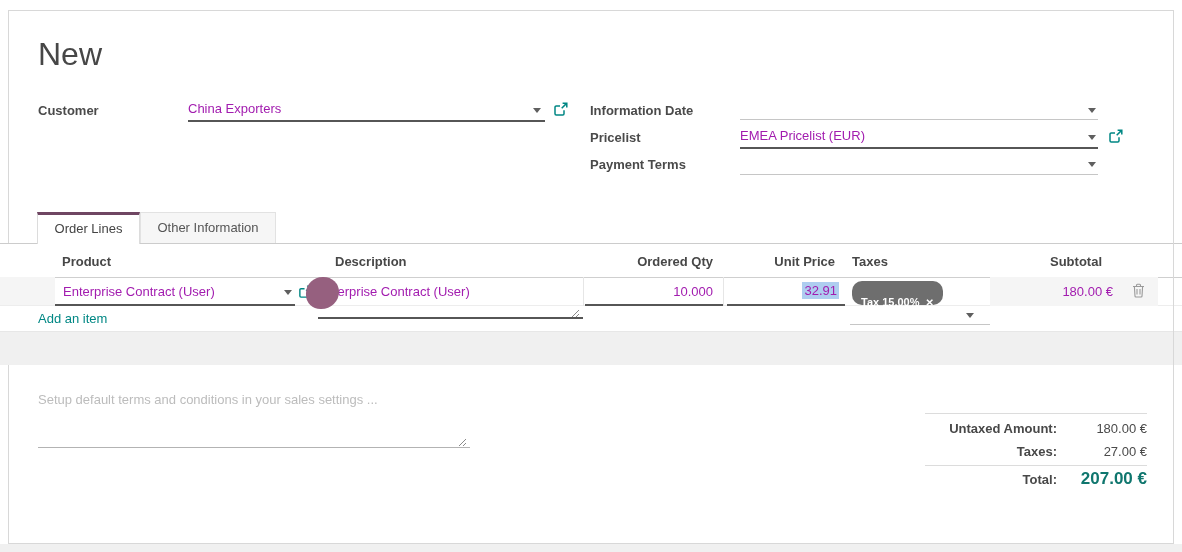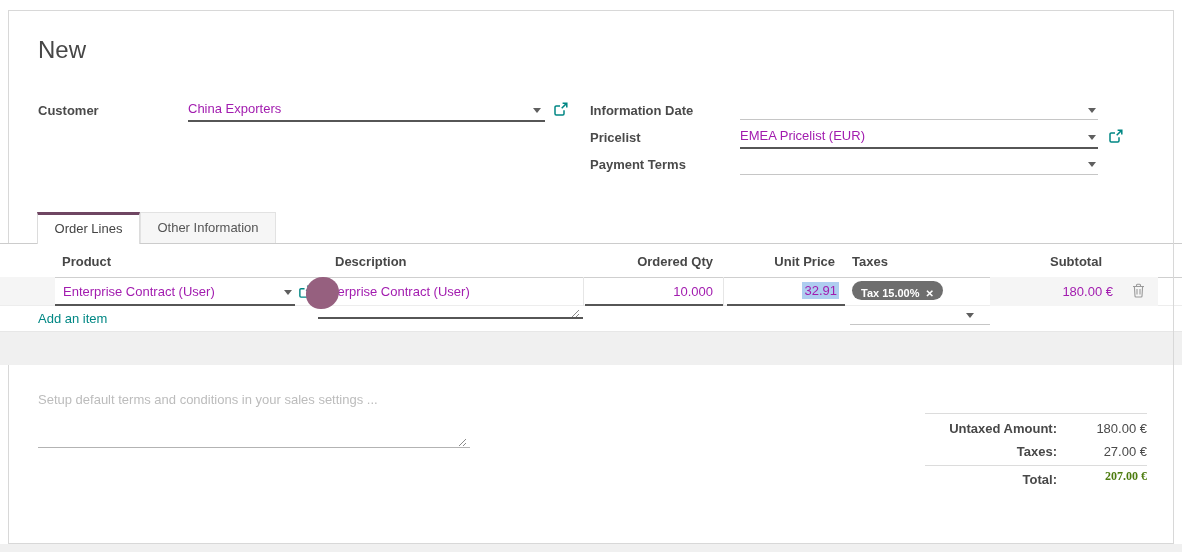--- a/index.html
+++ b/index.html
@@ -30,21 +30,21 @@
     background:#f6f6f6; border:1px solid #e2e2e2; border-bottom:none;
     text-align:center; line-height:29px; color:#555; z-index:3; }
   .nb-line { position:absolute; top:243px; height:1px; background:#cccccc; z-index:2; }
   
   .band { position:absolute; left:0; top:244px; width:1182px; height:121px; background:#fff; z-index:2; }
   .band .hline { position:absolute; left:0; width:1182px; height:1px; background:#cfcfcf; }
   .hdr { position:absolute; top:10px; font-weight:bold; color:#474747; white-space:nowrap; }
   .cell-right { text-align:right; }
   .vline { position:absolute; top:33px; width:1px; height:29px; background:#e6e6e6; }
   .tag-pill { position:absolute; left:852px; top:37px; height:19px; line-height:19px;
-    background:#6e6e6e; color:#fff; border-radius:10px; padding:3px 9px;
+    background:#6e6e6e; color:#fff; border-radius:10px; padding:12px 9px;
     font-size:11px; font-weight:bold; white-space:nowrap; }
   .tag-pill .x { margin-left:6px; font-size:10px; cursor:pointer; }
   .sel { background:#aecdf0; padding:1px 2px; }
   .gray-band { position:absolute; left:0; top:87px; width:1182px; height:34px;
     background:#f0f0f0; border-top:1px solid #e7e7e7; }
   .addline { color:#008784; cursor:pointer; }
   
   .tot-label { position:absolute; left:925px; width:132px; text-align:right; font-weight:bold; color:#484848; }
   .tot-value { position:absolute; left:1055px; width:92px; text-align:right; color:#4a4a4a; }
   .tot-line { position:absolute; left:925px; width:222px; height:1px; background:#dcdcdc; }
@@ -59,21 +59,21 @@
 
 <div id="viewport">
 
   <div class="card-border" style="left:8px; top:10px; width:1166px; height:1px;"></div>
   <div class="card-border" style="left:8px; top:543px; width:1166px; height:1px;"></div>
   <div class="card-border" style="left:8px; top:10px; width:1px; height:234px;"></div>
   <div class="card-border" style="left:8px; top:365px; width:1px; height:179px;"></div>
   <div class="card-border" style="left:1173px; top:10px; width:1px; height:534px; z-index:4;"></div>
   <div class="abs" style="left:0; top:544px; width:1182px; height:8px; background:#f0f0f0;"></div>
 
-  <div class="abs" style="left:38px; top:36px; font-size:24px; font-weight:500; color:#474747;">New</div>
+  <div class="abs" style="left:38px; top:36px; font-size:32px; font-weight:500; color:#474747;">New</div>
 
   <div class="flabel" style="left:38px; top:103px;">Customer</div>
   <div class="fvalue" style="left:188px; top:101px; width:340px;">China Exporters</div>
   <div class="caret" style="left:533px; top:108px;"></div>
   <div class="uline-dark" style="left:188px; top:120px; width:357px;"></div>
   <div class="abs icon-btn" style="left:553px; top:102px;">
     <svg width="15" height="15" viewBox="0 0 15 15">
       <path d="M11 8.2 v3.6 a1.2 1.2 0 0 1 -1.2 1.2 H3.2 A1.2 1.2 0 0 1 2 11.8 V5.2 A1.2 1.2 0 0 1 3.2 4 H7" fill="none" stroke="#008784" stroke-width="1.5"></path>
       <path d="M8.7 6.3 L13.6 1.4 M9.6 1.2 h4.2 v4.2" fill="none" stroke="#008784" stroke-width="1.5"></path>
     </svg>
@@ -177,17 +177,17 @@
     </svg>
   </div>
 
   <div class="tot-line" style="top:413px;"></div>
   <div class="tot-label" style="top:421px;">Untaxed Amount:</div>
   <div class="tot-value" style="top:421px;">180.00 €</div>
   <div class="tot-label" style="top:444px;">Taxes:</div>
   <div class="tot-value" style="top:444px;">27.00 €</div>
   <div class="tot-line" style="top:465px;"></div>
   <div class="tot-label" style="top:472px;">Total:</div>
-  <div class="tot-value bold" style="top:469px; font-size:12px; color:#4d7c0f;font-family:Liberation Serif, serif;">207.00 €</div>
+  <div class="tot-value bold" style="top:469px; font-size:17px; color:#0f766e;">207.00 €</div>
 
   <div class="cursor-blob"></div>
 
 </div>
 
 </body></html>

